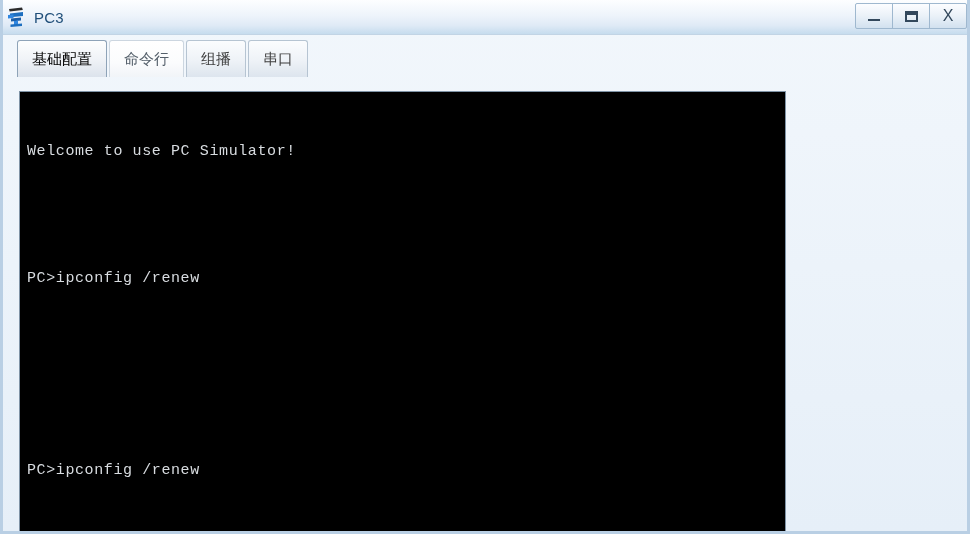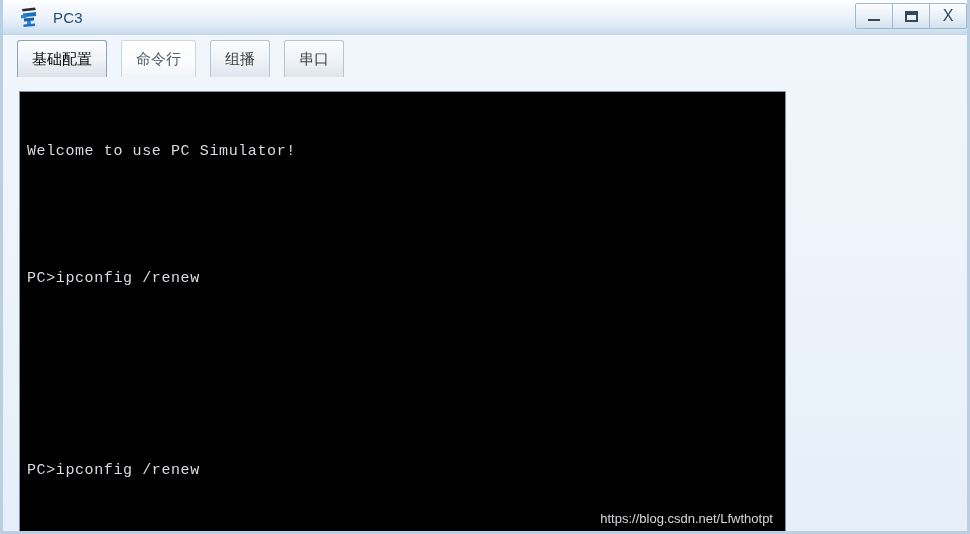--- a/index.html
+++ b/index.html
@@ -33,22 +33,22 @@
     width: 970px;
     height: 34px;
     background: linear-gradient(to bottom, #fdfeff 0%, #eef4fb 45%, #dfeaf6 75%, #c6dcee 100%);
     border-bottom: 1px solid #c2d4e5;
     display: flex;
     align-items: center;
   }
   .title-left {
     display: flex;
     align-items: center;
-    padding-left: 16px;
-    gap: 12px;
+    padding-left: 3px;
+    gap: 6px;
   }
   .app-icon {
     width: 22px;
     height: 22px;
     position: relative;
     flex: none;
   }
   .title-text {
     font-size: 15px;
     color: #1f4e79;
@@ -114,21 +114,21 @@
     padding: 18px 14px;
     display: flex;
     align-items: center;
     justify-content: center;
     font-size: 15px;
     color: #3f3f3f;
     border: 1px solid #b6c4d2;
     border-bottom: none;
     background: linear-gradient(to bottom, #fbfcfe 0%, #eef2f7 55%, #dde5ee 100%);
     border-radius: 3px 3px 0 0;
-    margin-right: 14px;
+    margin-right: 2px;
     white-space: nowrap;
   }
   .tab.selected {
     background: linear-gradient(to bottom, #fdfefe 0%, #f0f3f7 50%, #dce3ec 100%);
     border-color: #8ea3b8;
     color: #000000;
     font-weight: normal;
   }
   .tab.light {
     background: linear-gradient(to bottom, #ffffff 0%, #fbfcfd 60%, #f1f4f8 100%);
@@ -237,16 +237,15 @@
       
       
       
       
       
       
       
       
       
     </div>
-    <div class="watermark">https://blog.csdn.net/Lfwthotpt</div>
   </div>
 
 </div>
 
 </body></html>

